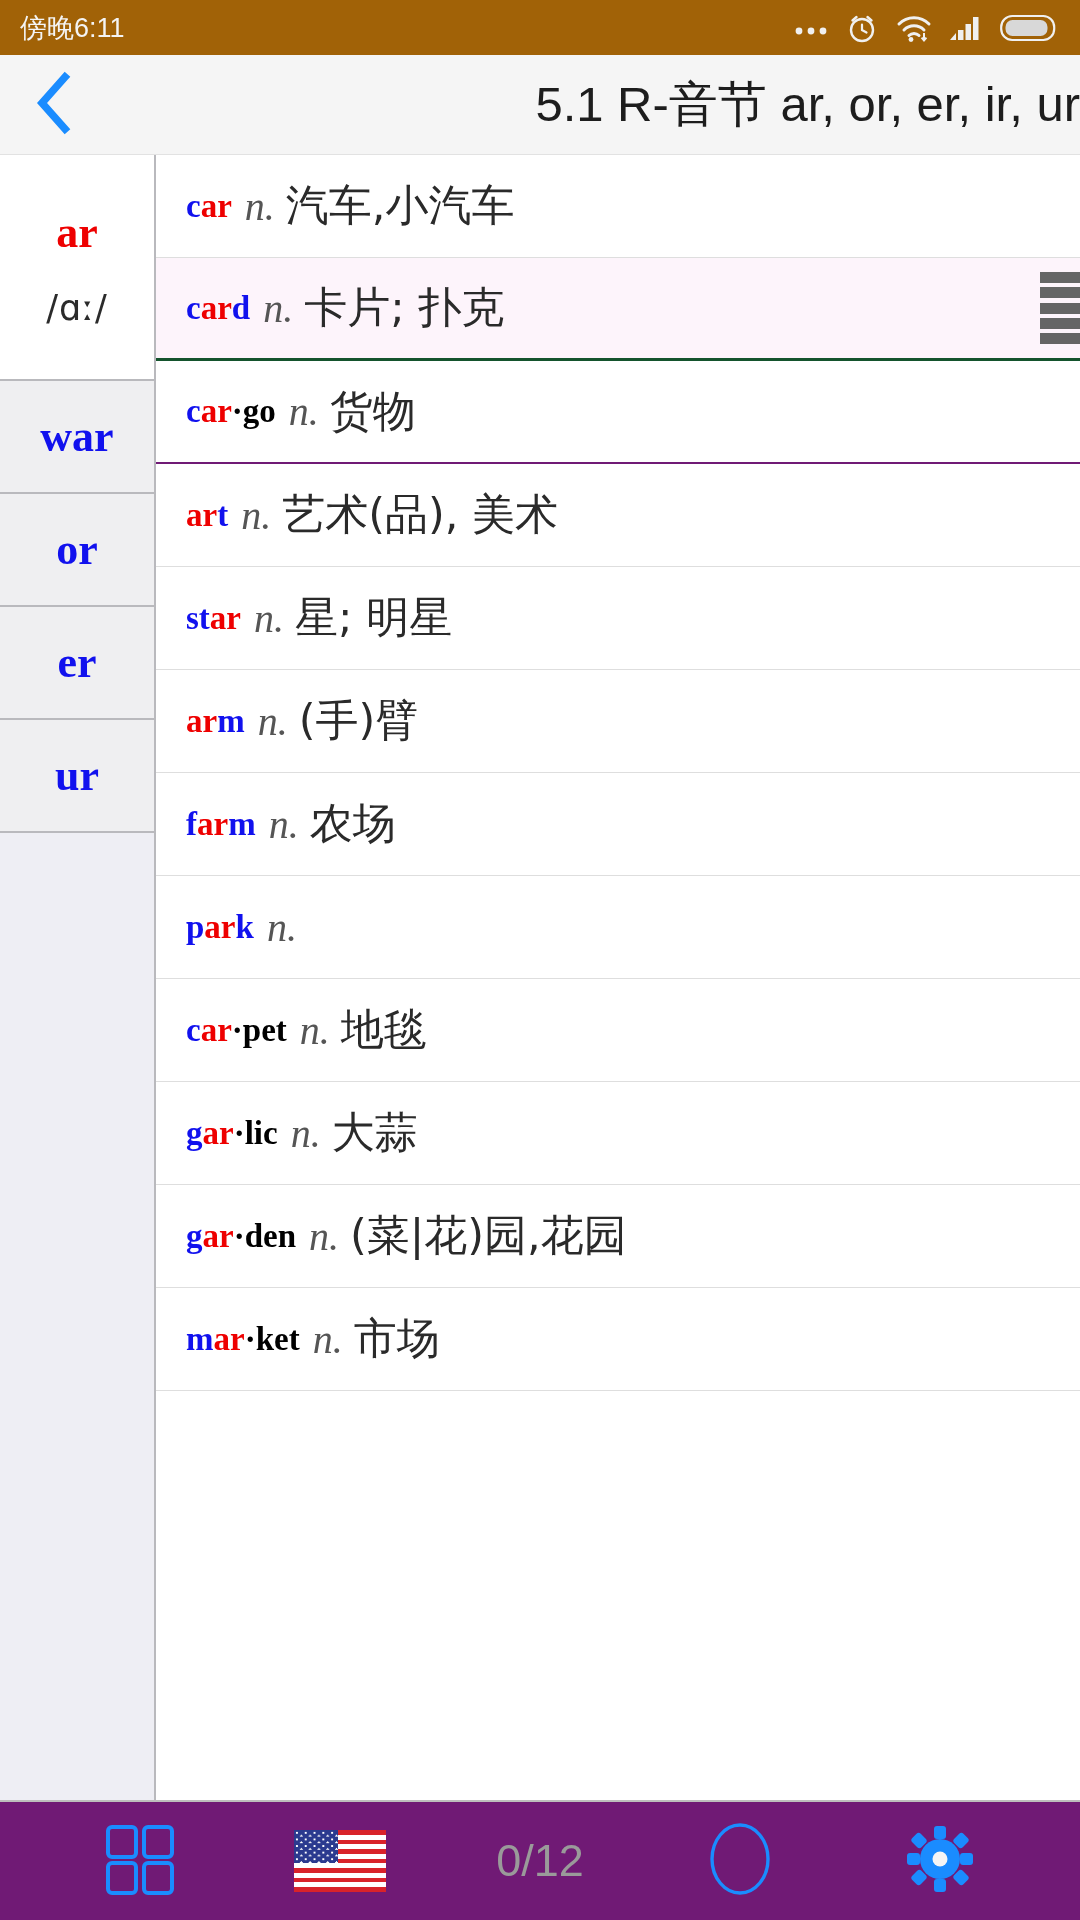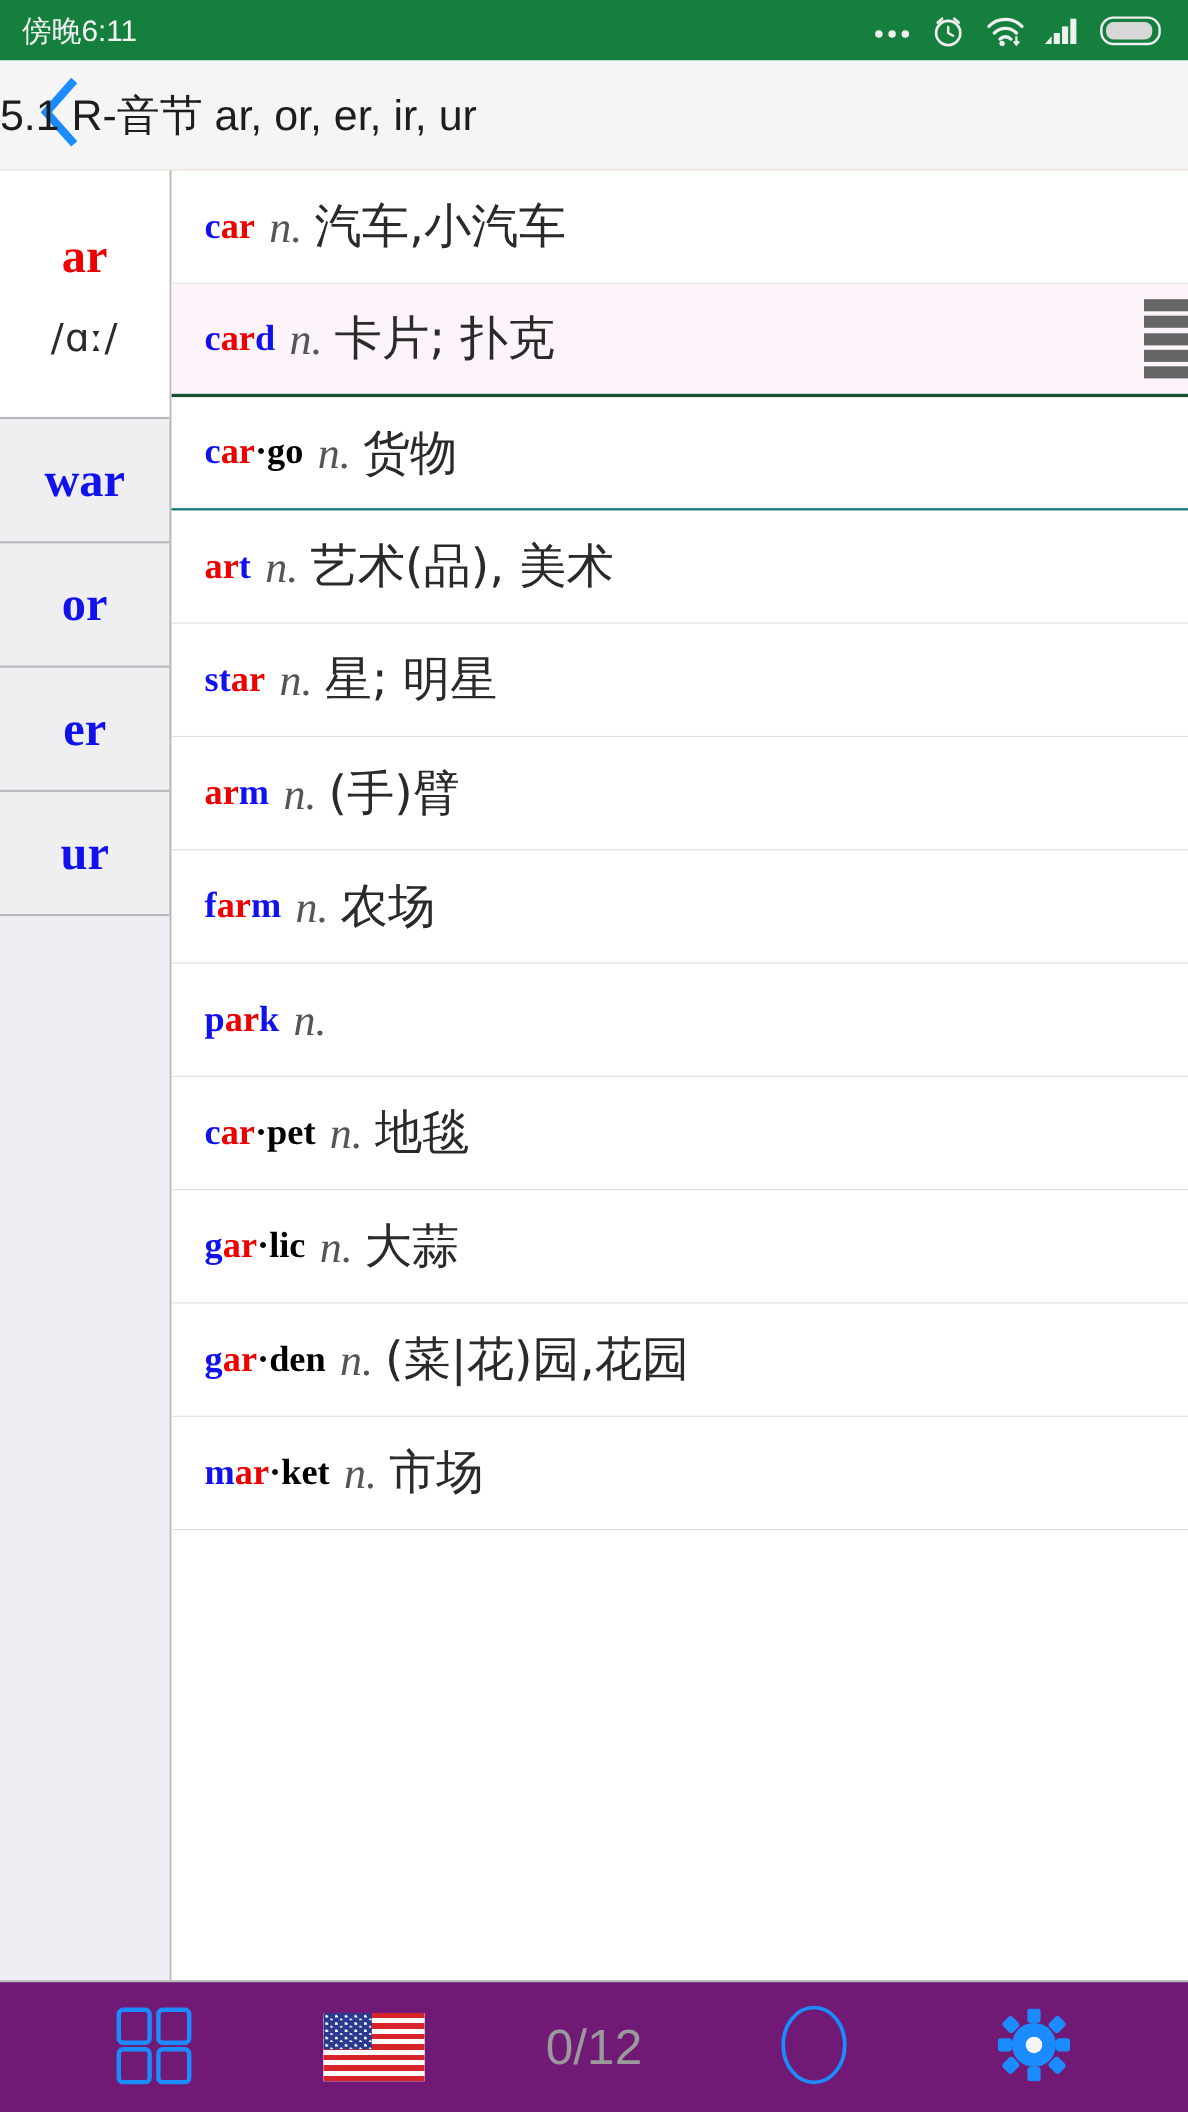--- a/index.html
+++ b/index.html
@@ -6,41 +6,41 @@
   html, body {
     width: 1080px; height: 1920px;
     background: #ffffff;
     font-family: "Liberation Sans", sans-serif;
     overflow: hidden;
   }
   .screen { position: relative; width: 1080px; height: 1920px; display: flex; flex-direction: column; }
 
   
   .statusbar {
-    height: 55px; background: #15803d; color: #f2f2f2;
+    height: 55px; background: #a16207; color: #f2f2f2;
     display: flex; align-items: center; justify-content: space-between;
     padding: 0 22px 0 20px; flex: 0 0 55px;
   }
   .status-time { font-size: 27px; letter-spacing: 0px; color: #f4f4f4; }
   .status-icons { display: flex; align-items: center; gap: 17px; }
   .status-icons svg { display: block; }
 
   
   .titlebar {
     flex: 0 0 100px; height: 100px; background: #f5f5f5;
     display: flex; align-items: center; position: relative;
     border-bottom: 1px solid #e2e2e2;
   }
   .back-btn {
     width: 110px; height: 100px; display: flex; align-items: center; justify-content: center;
     cursor: pointer;
   }
   .title-text {
-    position: absolute; left: 0; right: 0; text-align: left;
-    font-size: 39px; color: #1d1d1d; font-family: "Liberation Sans", sans-serif;
+    position: absolute; left: 0; right: 0; text-align: right;
+    font-size: 49px; color: #1d1d1d; font-family: "Liberation Sans", sans-serif;
     pointer-events: none;
   }
 
   
   .content { flex: 1 1 auto; display: flex; min-height: 0; background: #fdba74; position: relative; }
 
   
   .sidebar {
     width: 156px; flex: 0 0 156px; background: #efeff1;
     border-right: 2px solid #b9b9bd; display: flex; flex-direction: column;
@@ -59,21 +59,21 @@
   }
   .syl-filler { flex: 1 1 auto; background: #eeeef4; }
 
   
   .wordlist { flex: 1 1 auto; background: #ffffff; position: relative; }
   .wrow {
     height: 103px; display: flex; align-items: center;
     padding-left: 30px; border-bottom: 1px solid #dedede;
     position: relative; cursor: pointer;
   }
-  .wrow.thickline { border-bottom: 2px solid #0f766e; }
+  .wrow.thickline { border-bottom: 2px solid #701a75; }
   .wrow.selected { background: #fdf4fb; border-bottom: 3px solid #14532d; }
   .wrow.filler { border-bottom: none; height: auto; flex: 1; }
 
   .word {
     font-family: "Liberation Serif", serif; font-weight: bold;
     font-size: 33px; letter-spacing: 0px; white-space: nowrap;
   }
   .b { color: #1111ee; }
   .r { color: #ee0000; }
   .k { color: #000000; }

